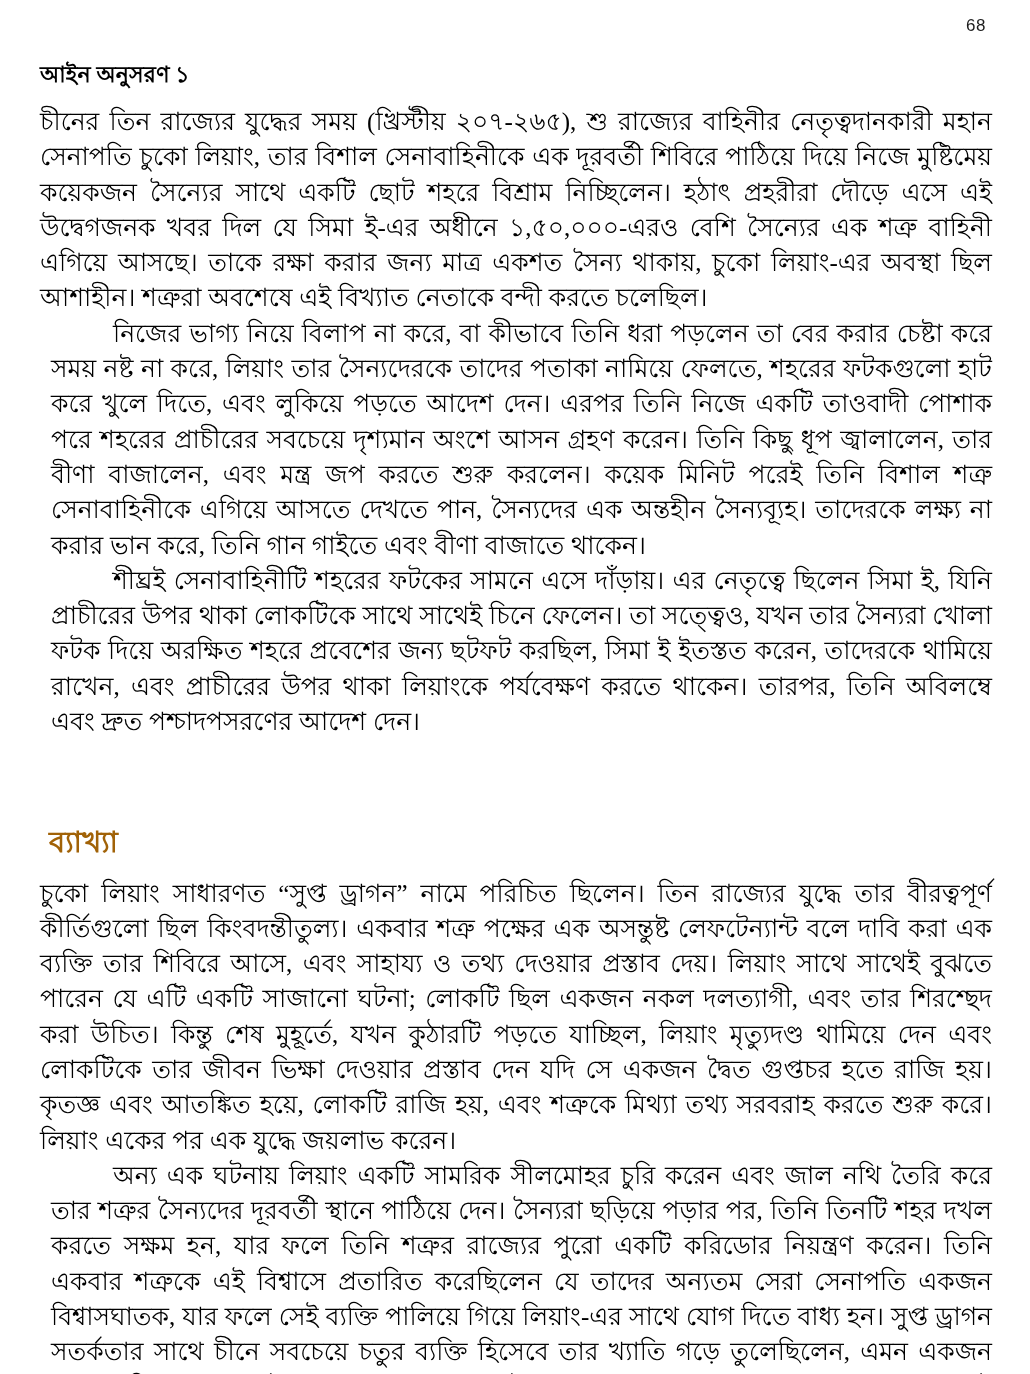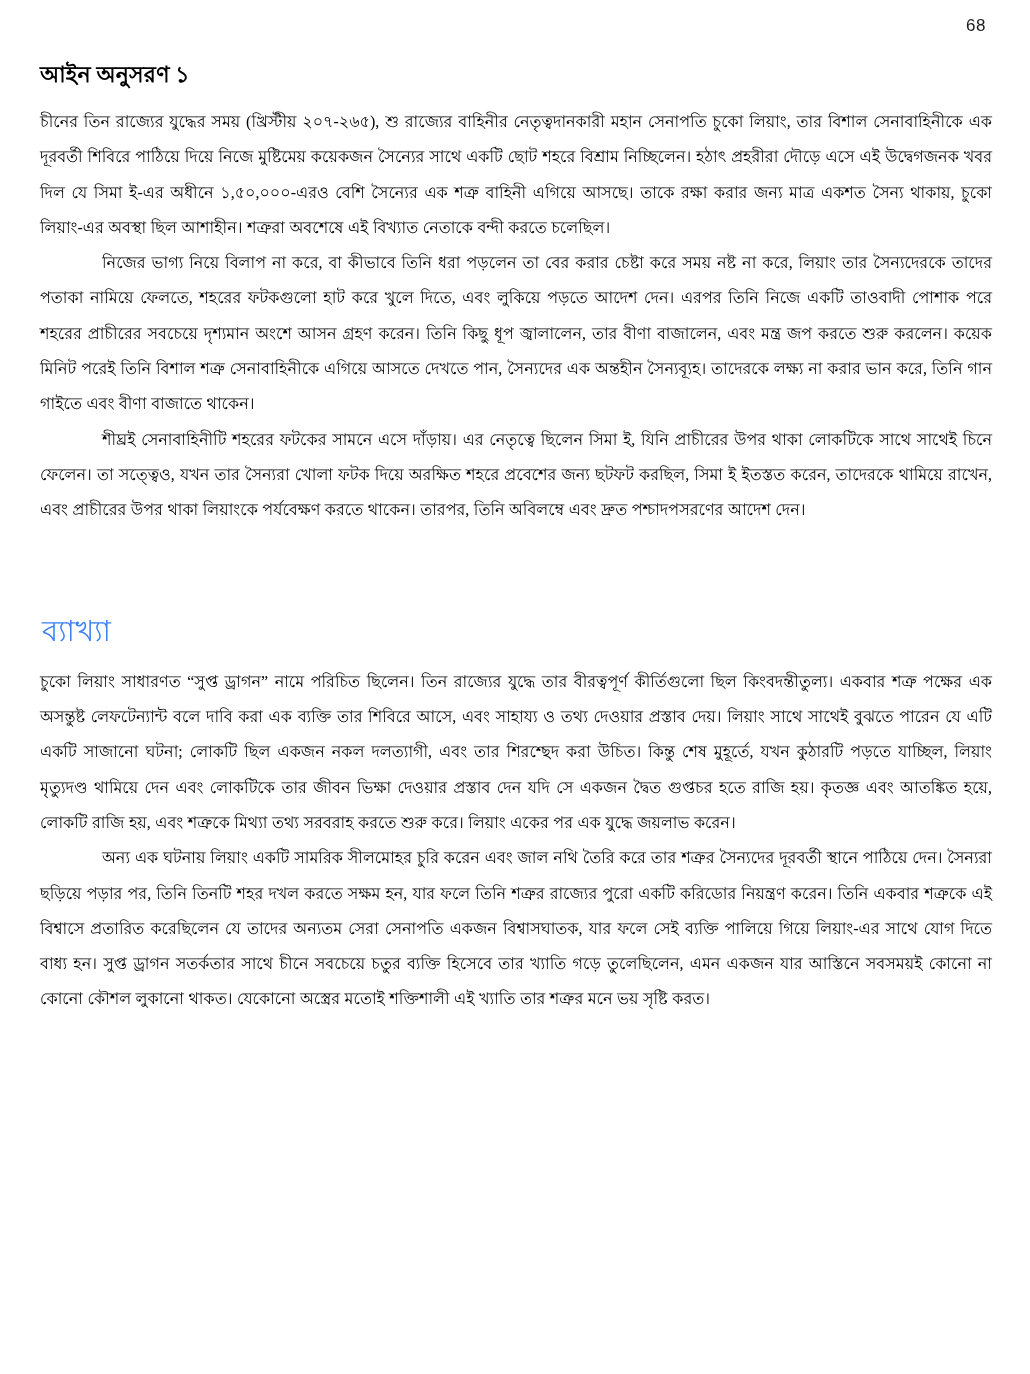--- a/index.html
+++ b/index.html
@@ -50,40 +50,41 @@
     font-weight: 700;
     line-height: 1.18;
     margin: 0 0 16px 0;
     letter-spacing: 0.2px;
     color: #000;
   }
 
   h2.section-title-light {
     font-family: "Liberation Serif", "DejaVu Serif", serif;
     font-size: 29px;
-    font-weight: 400;
+    font-weight: 700;
     line-height: 1.18;
-    margin: 0 0 16px 2px;
+    margin: 0 0 16px 9px;
     letter-spacing: 0.2px;
-    color: #3b82f6;
+    color: #a16207;
   }
 
   
   p.body {
     font-family: "Liberation Serif", "DejaVu Serif", serif;
-    font-size: 16px;
+    font-size: 25px;
     line-height: 35.3px;
     text-align: justify;
     text-justify: inter-word;
     margin: 0;
     color: #000;
     word-spacing: 0.5px;
   }
   p.body.indent {
     text-indent: 62px;
+    margin-left: 11px;
   }
 
   
   .gap-after-sec1 { height: 86px; }
   .section-two { margin-top: 0; }
 
   
   p.body:last-child { }
 </style>
 </head>

